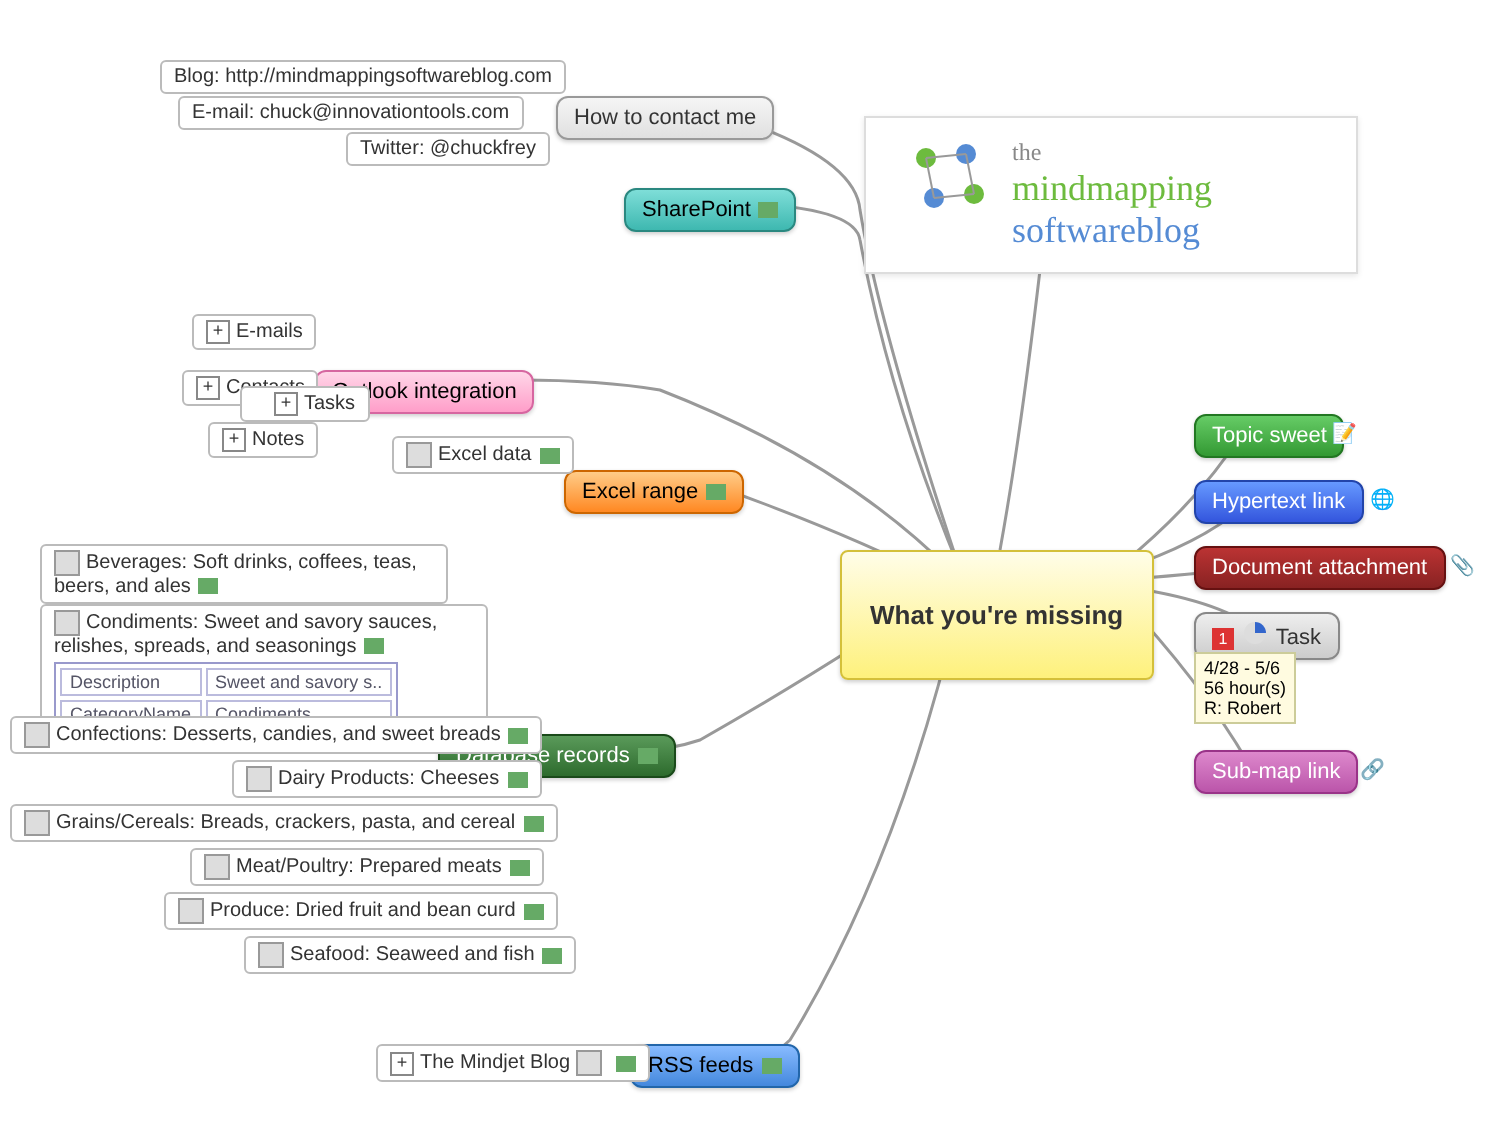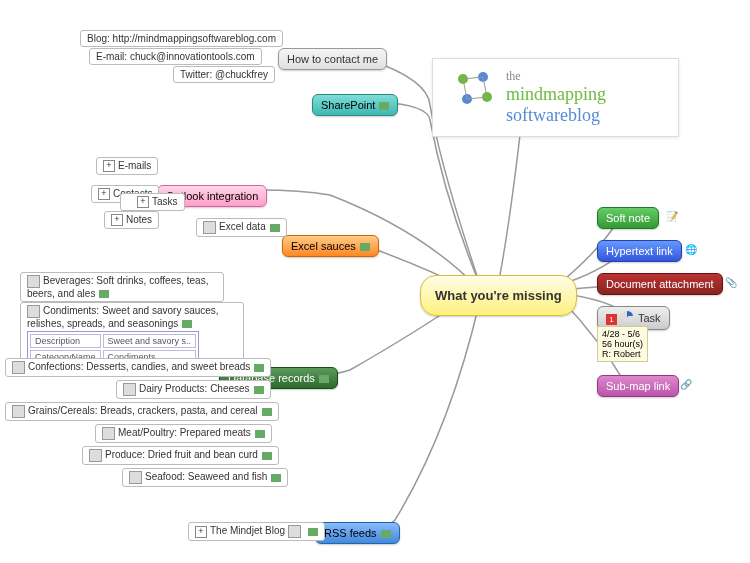--- a/index.html
+++ b/index.html
@@ -1,17 +1,17 @@
 <!DOCTYPE html>
 <html><head>
 <meta charset="utf-8">
 <style>
 body { margin: 0; font-family: Arial, sans-serif; font-size: 11px; background: #fff; width: 750px; height: 563px; position: relative; overflow: hidden; }
 .node { position: absolute; border-radius: 6px; padding: 4px 8px; white-space: nowrap; box-shadow: 0 1px 2px rgba(0,0,0,0.2); z-index: 10; }
-.center-node { background: linear-gradient(#fffde8, #fef17c); border: 1px solid #d4c03a; font-size: 13px; font-weight: bold; color: #333; padding: 12px 14px; border-radius: 16px; }
+.center-node { background: linear-gradient(#fffde8, #fef17c); border: 1px solid #d4c03a; font-size: 13px; font-weight: bold; color: #333; padding: 24px 14px; border-radius: 4px; }
 .gray-node { background: linear-gradient(#f5f5f5, #e0e0e0); border: 1px solid #999; color: #333; }
 .teal-node { background: linear-gradient(#7eded8, #3eb8b0); border: 1px solid #2a8880; color: #000; }
 .pink-node { background: linear-gradient(#ffd6e8, #ff9ec9); border: 1px solid #d666a0; color: #000; }
 .orange-node { background: linear-gradient(#ffcc88, #ff8822); border: 1px solid #cc6600; color: #000; }
 .green-node { background: linear-gradient(#5a9a5a, #2d6b2d); border: 1px solid #1a4a1a; color: #fff; }
 .blue-node { background: linear-gradient(#88bbff, #4488dd); border: 1px solid #2266aa; color: #000; }
 .topicgreen-node { background: linear-gradient(#66cc66, #339933); border: 1px solid #227722; color: #fff; }
 .hyperblue-node { background: linear-gradient(#6699ff, #3355dd); border: 1px solid #2244aa; color: #fff; }
 .darkred-node { background: linear-gradient(#bb3333, #882222); border: 1px solid #661111; color: #fff; }
 .taskgray-node { background: linear-gradient(#eee, #ccc); border: 1px solid #888; color: #333; }
@@ -80,21 +80,21 @@
   <span>SharePoint</span><span class="dropdown"></span>
 </div>
 
 <div class="node pink-node" style="left:157px; top:185px;">Outlook integration</div>
 <div class="sub-item" style="left:96px; top:157px;"><span class="expand-btn">+</span><span>E-mails</span></div>
 <div class="sub-item" style="left:91px; top:185px;"><span class="expand-btn">+</span><span>Contacts</span></div>
 <div class="sub-item" style="left:120px; top:193px;padding-left:16px;"><span class="expand-btn">+</span><span>Tasks</span></div>
 <div class="sub-item" style="left:104px; top:211px;"><span class="expand-btn">+</span><span>Notes</span></div>
 
 <div class="node orange-node" style="left:282px; top:235px;">
-  <span>Excel sauces</span><span class="dropdown"></span>
+  <span>Excel range</span><span class="dropdown"></span>
 </div>
 <div class="sub-item" style="left:196px; top:218px;"><span class="icon-sq"></span><span>Excel data</span><span class="dropdown"></span></div>
 
 <div class="node green-node" style="left:219px; top:367px;">
   <span>Database records</span><span class="dropdown"></span>
 </div>
 <div class="sub-item sub-item-wide" style="left:20px; top:272px;"><span class="icon-sq"></span><span>Beverages: Soft drinks, coffees, teas, beers, and ales</span><span class="dropdown"></span></div>
 <div class="sub-item sub-item-wide" style="left:20px; top:302px; width:210px;">
   <span class="icon-sq"></span><span>Condiments: Sweet and savory sauces, relishes, spreads, and seasonings</span><span class="dropdown"></span>
   <table class="inner-table">
@@ -115,21 +115,21 @@
 <div class="sub-item" style="left:5px; top:402px;"><span class="icon-sq"></span><span>Grains/Cereals: Breads, crackers, pasta, and cereal</span><span class="dropdown"></span></div>
 <div class="sub-item" style="left:95px; top:424px;"><span class="icon-sq"></span><span>Meat/Poultry: Prepared meats</span><span class="dropdown"></span></div>
 <div class="sub-item" style="left:82px; top:446px;"><span class="icon-sq"></span><span>Produce: Dried fruit and bean curd</span><span class="dropdown"></span></div>
 <div class="sub-item" style="left:122px; top:468px;"><span class="icon-sq"></span><span>Seafood: Seaweed and fish</span><span class="dropdown"></span></div>
 
 <div class="node blue-node" style="left:315px; top:522px;">
   <span>RSS feeds</span><span class="dropdown"></span>
 </div>
 <div class="sub-item" style="left:188px; top:522px;"><span class="expand-btn">+</span><span>The Mindjet Blog</span><span class="icon-sq" style="margin-left:3px;"></span><span class="dropdown"></span></div>
 
-<div class="node topicgreen-node" style="left:597px; top:207px;">Soft note</div>
+<div class="node topicgreen-node" style="left:597px; top:207px;">Topic sweet</div>
 <span class="mini-icons" style="left:666px; top:211px;">📝</span>
 
 <div class="node hyperblue-node" style="left:597px; top:240px;">Hypertext link</div>
 <span class="mini-icons" style="left:685px; top:244px;">🌐</span>
 
 <div class="node darkred-node" style="left:597px; top:273px;">Document attachment</div>
 <span class="mini-icons" style="left:725px; top:277px;">📎</span>
 
 <div class="node taskgray-node" style="left:597px; top:306px;">
   <span style="display:inline-block;width:11px;height:11px;background:#d33;color:#fff;font-size:8px;text-align:center;line-height:11px;margin-right:2px;">1</span>

